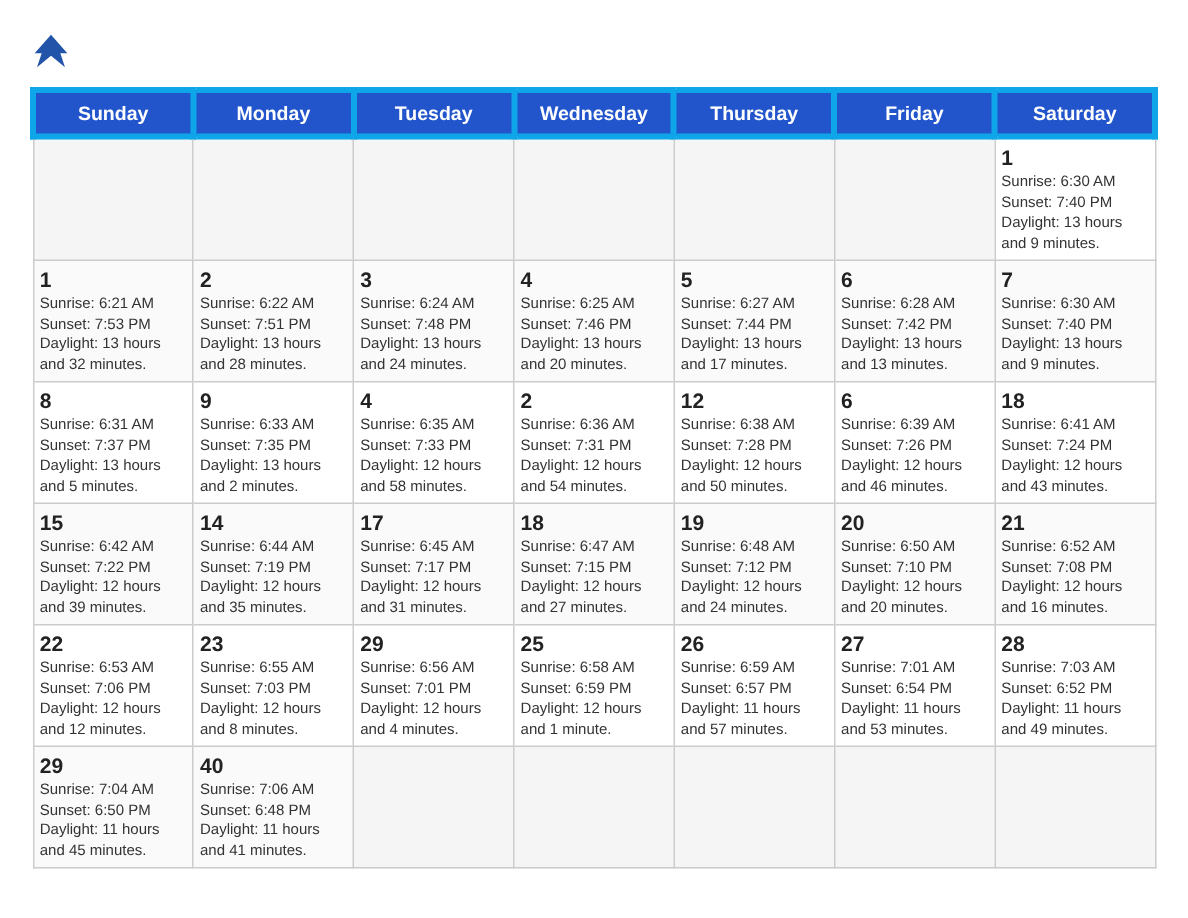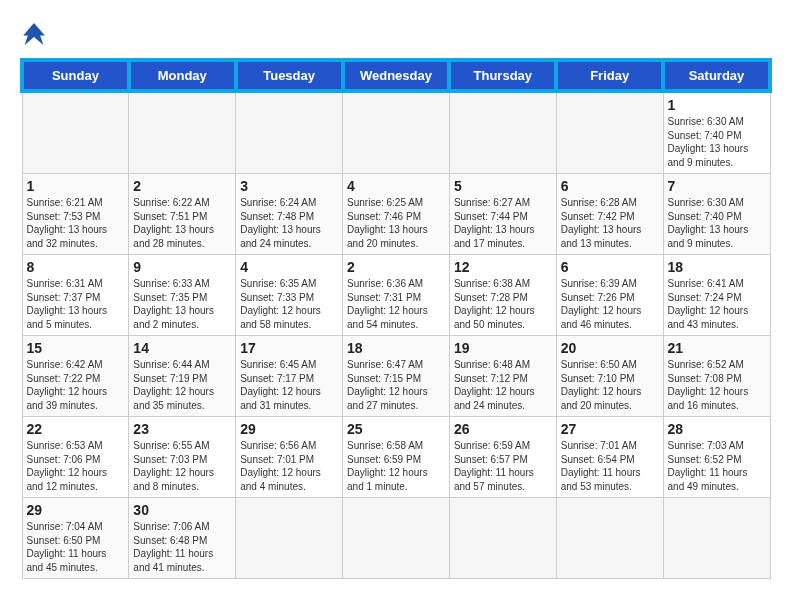--- a/index.html
+++ b/index.html
@@ -252,21 +252,21 @@
           <span class="day-num">28</span>
           <div class="cell-text">Sunrise: 7:03 AM<br>Sunset: 6:52 PM<br>Daylight: 11 hours and 49 minutes.</div>
         </td>
       </tr>
       <tr>
         <td>
           <span class="day-num">29</span>
           <div class="cell-text">Sunrise: 7:04 AM<br>Sunset: 6:50 PM<br>Daylight: 11 hours and 45 minutes.</div>
         </td>
         <td>
-          <span class="day-num">30</span>
+          <span class="day-num">40</span>
           <div class="cell-text">Sunrise: 7:06 AM<br>Sunset: 6:48 PM<br>Daylight: 11 hours and 41 minutes.</div>
         </td>
         <td class="empty"></td>
         <td class="empty"></td>
         <td class="empty"></td>
         <td class="empty"></td>
         <td class="empty"></td>
       </tr>
     </tbody>
 </table>

